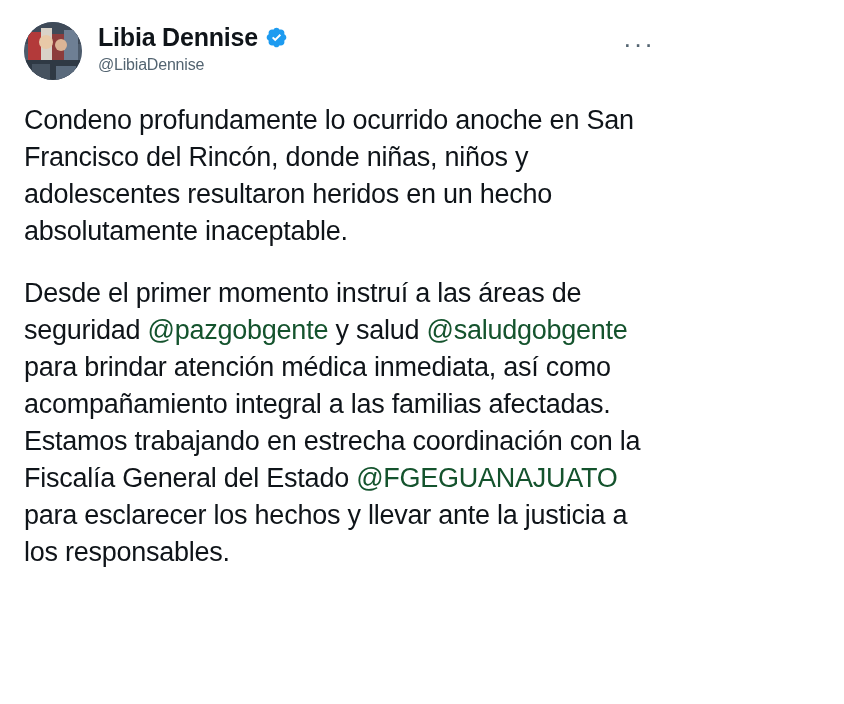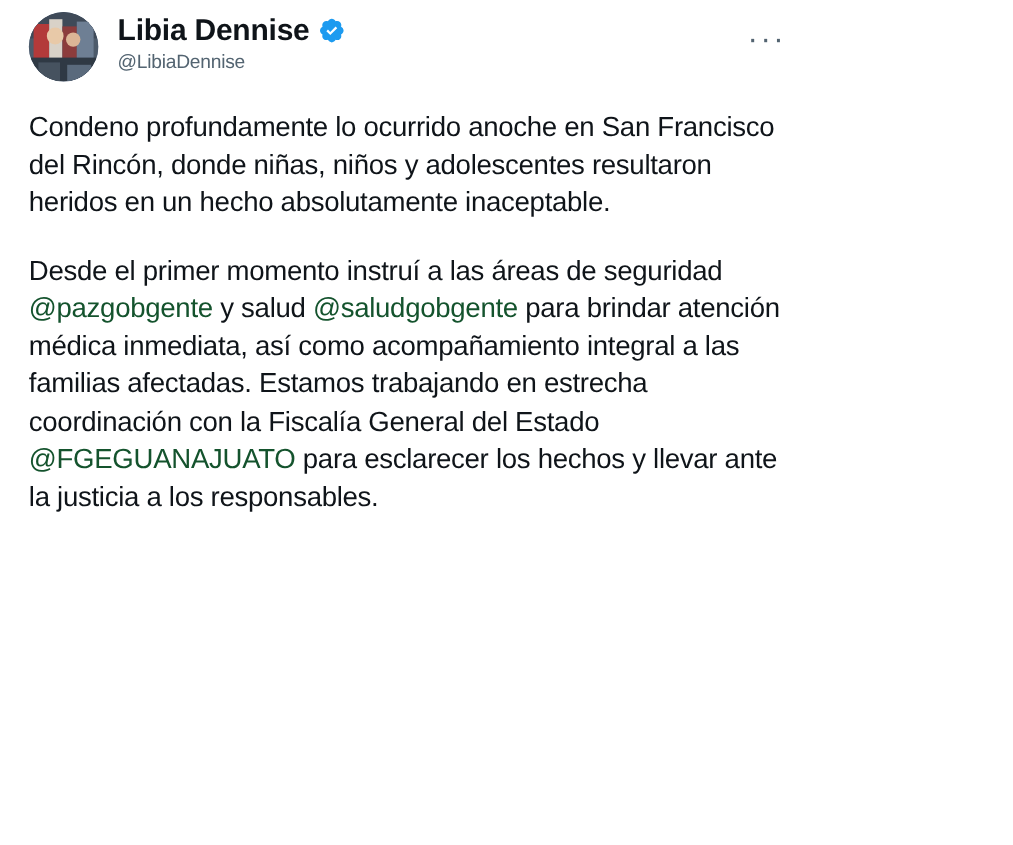--- a/index.html
+++ b/index.html
@@ -12,21 +12,21 @@
     background: #ffffff;
     font-family: "Liberation Sans", sans-serif;
     overflow: hidden;
   }
   .tweet-card {
     position: relative;
     width: 680px;
     height: 704px;
     background: #ffffff;
     box-sizing: border-box;
-    padding: 10px 24px 0 24px;
+    padding: 22px 24px 0 24px;
   }
   .tweet-header {
     display: flex;
     align-items: flex-start;
     position: relative;
   }
   .avatar {
     width: 58px;
     height: 58px;
     border-radius: 50%;
@@ -76,21 +76,21 @@
     align-items: center;
     justify-content: center;
     color: #536471;
     font-size: 26px;
     line-height: 1;
     letter-spacing: 2px;
     user-select: none;
   }
   .tweet-body {
     margin-top: 22px;
-    font-size: 23px;
+    font-size: 27px;
     line-height: 1.37;
     color: #0f1419;
     letter-spacing: -0.25px;
     word-wrap: break-word;
   }
   .tweet-paragraph {
     margin: 0 0 25px 0;
   }
   .tweet-paragraph:last-child {
     margin-bottom: 0;

